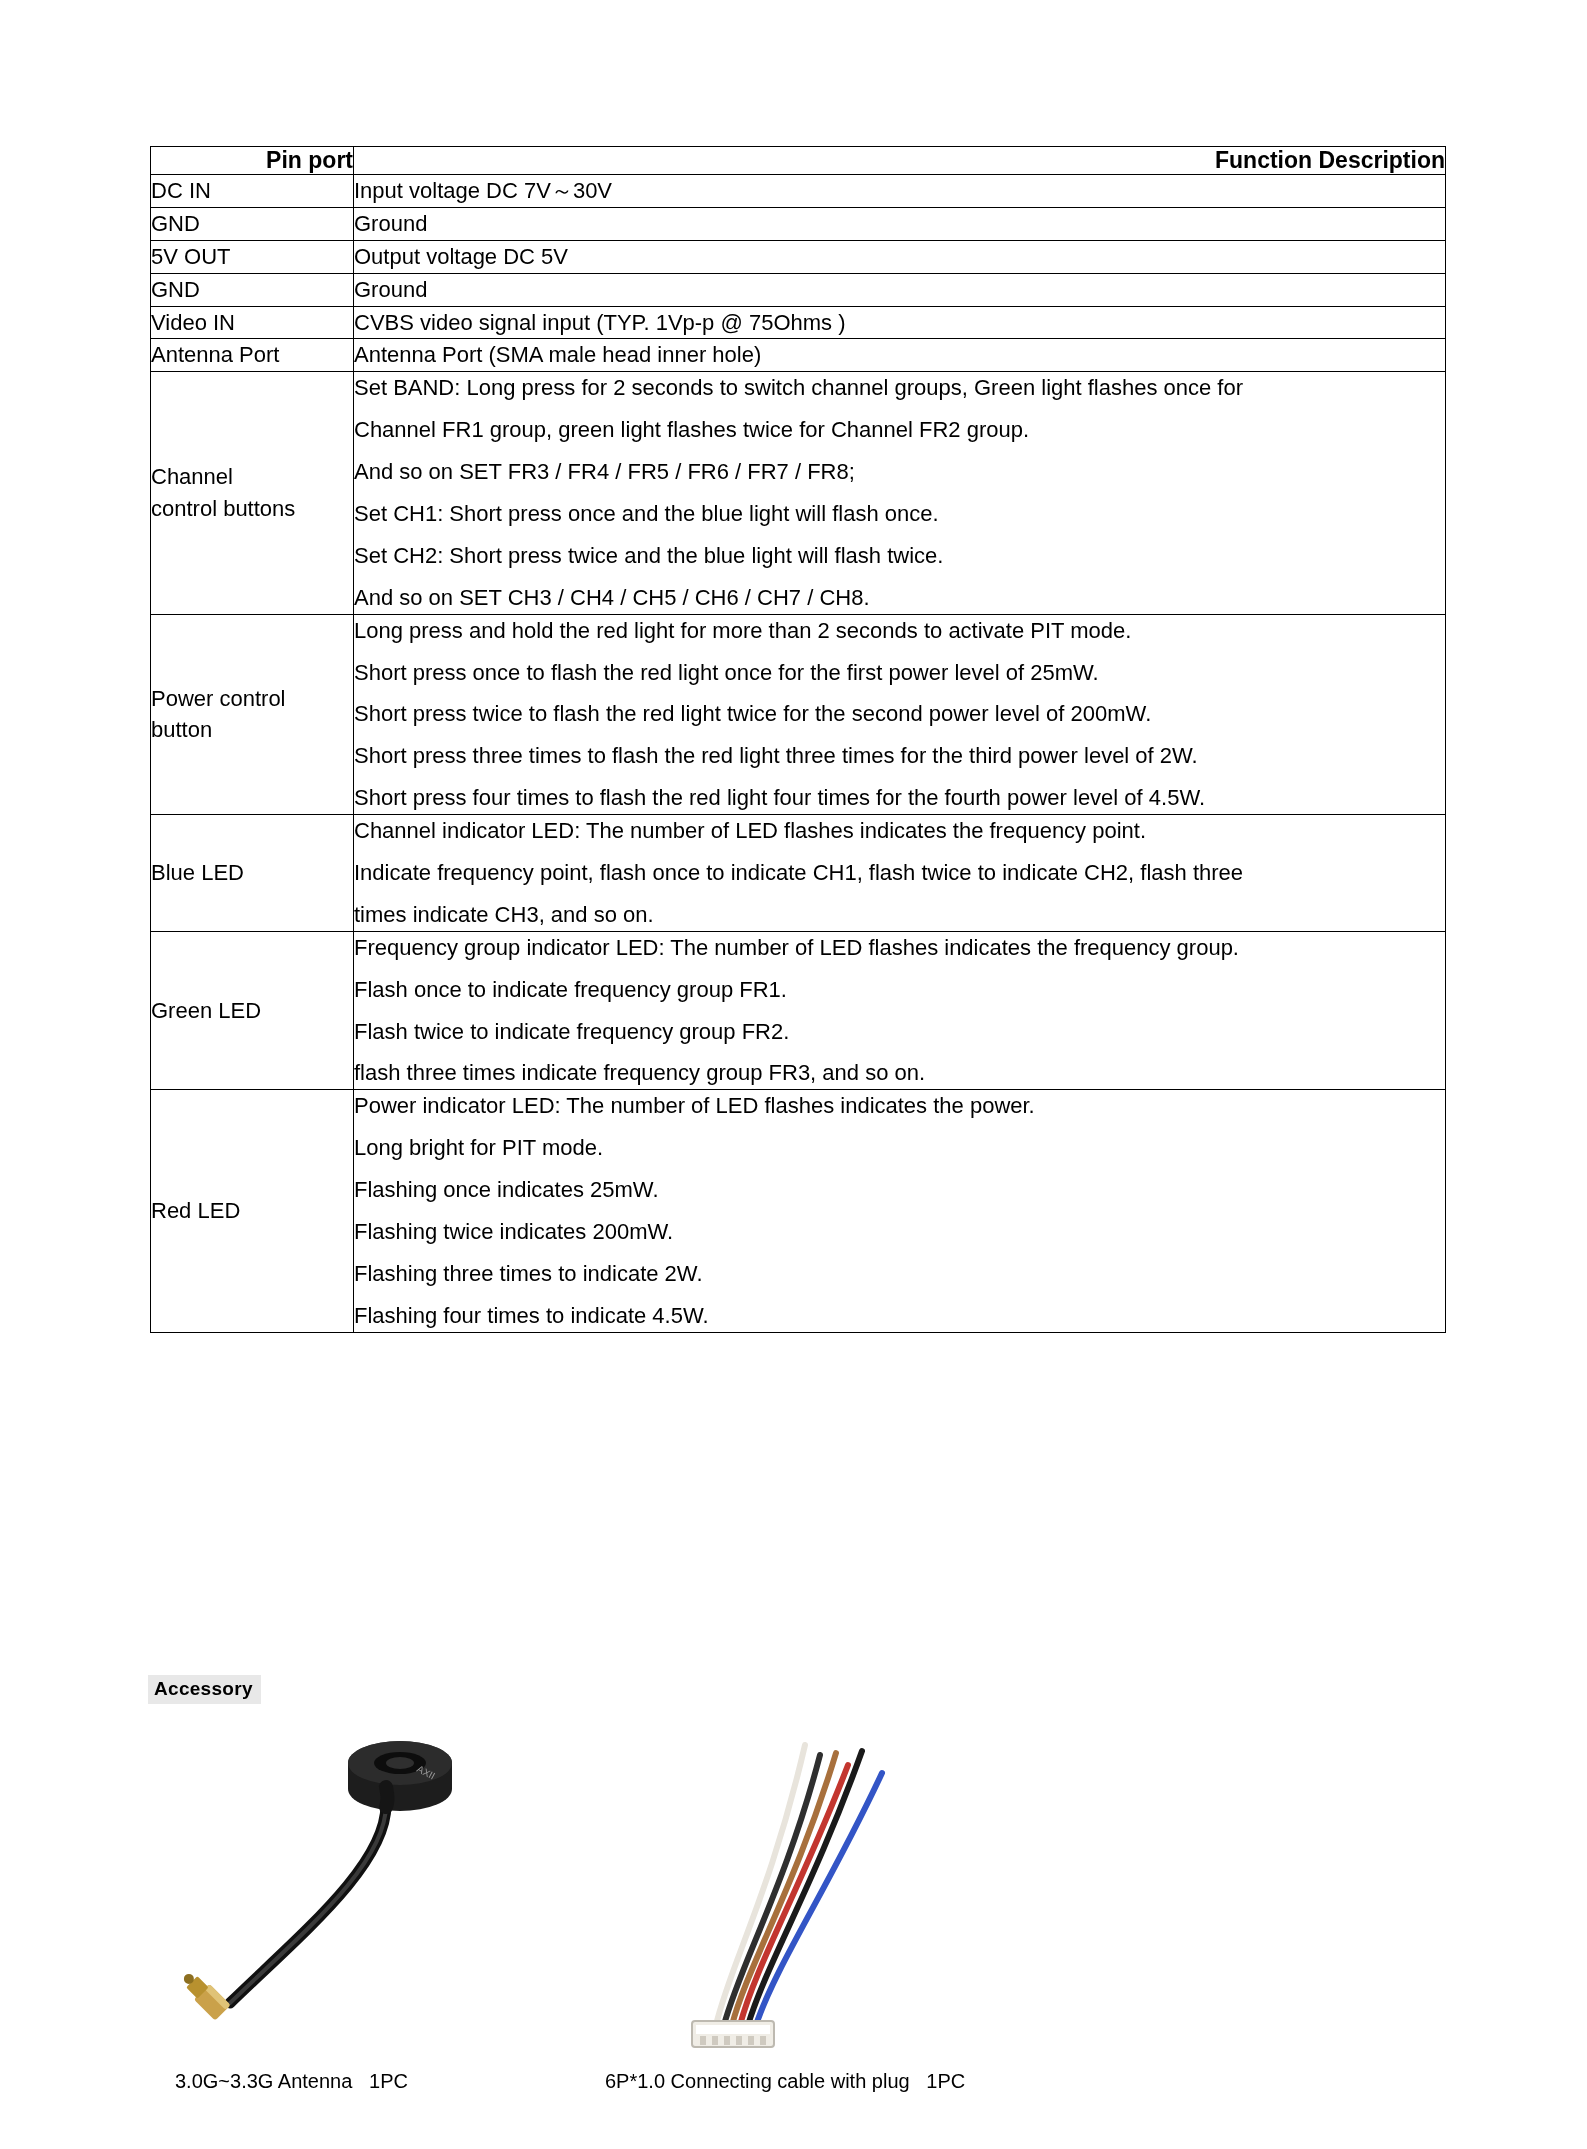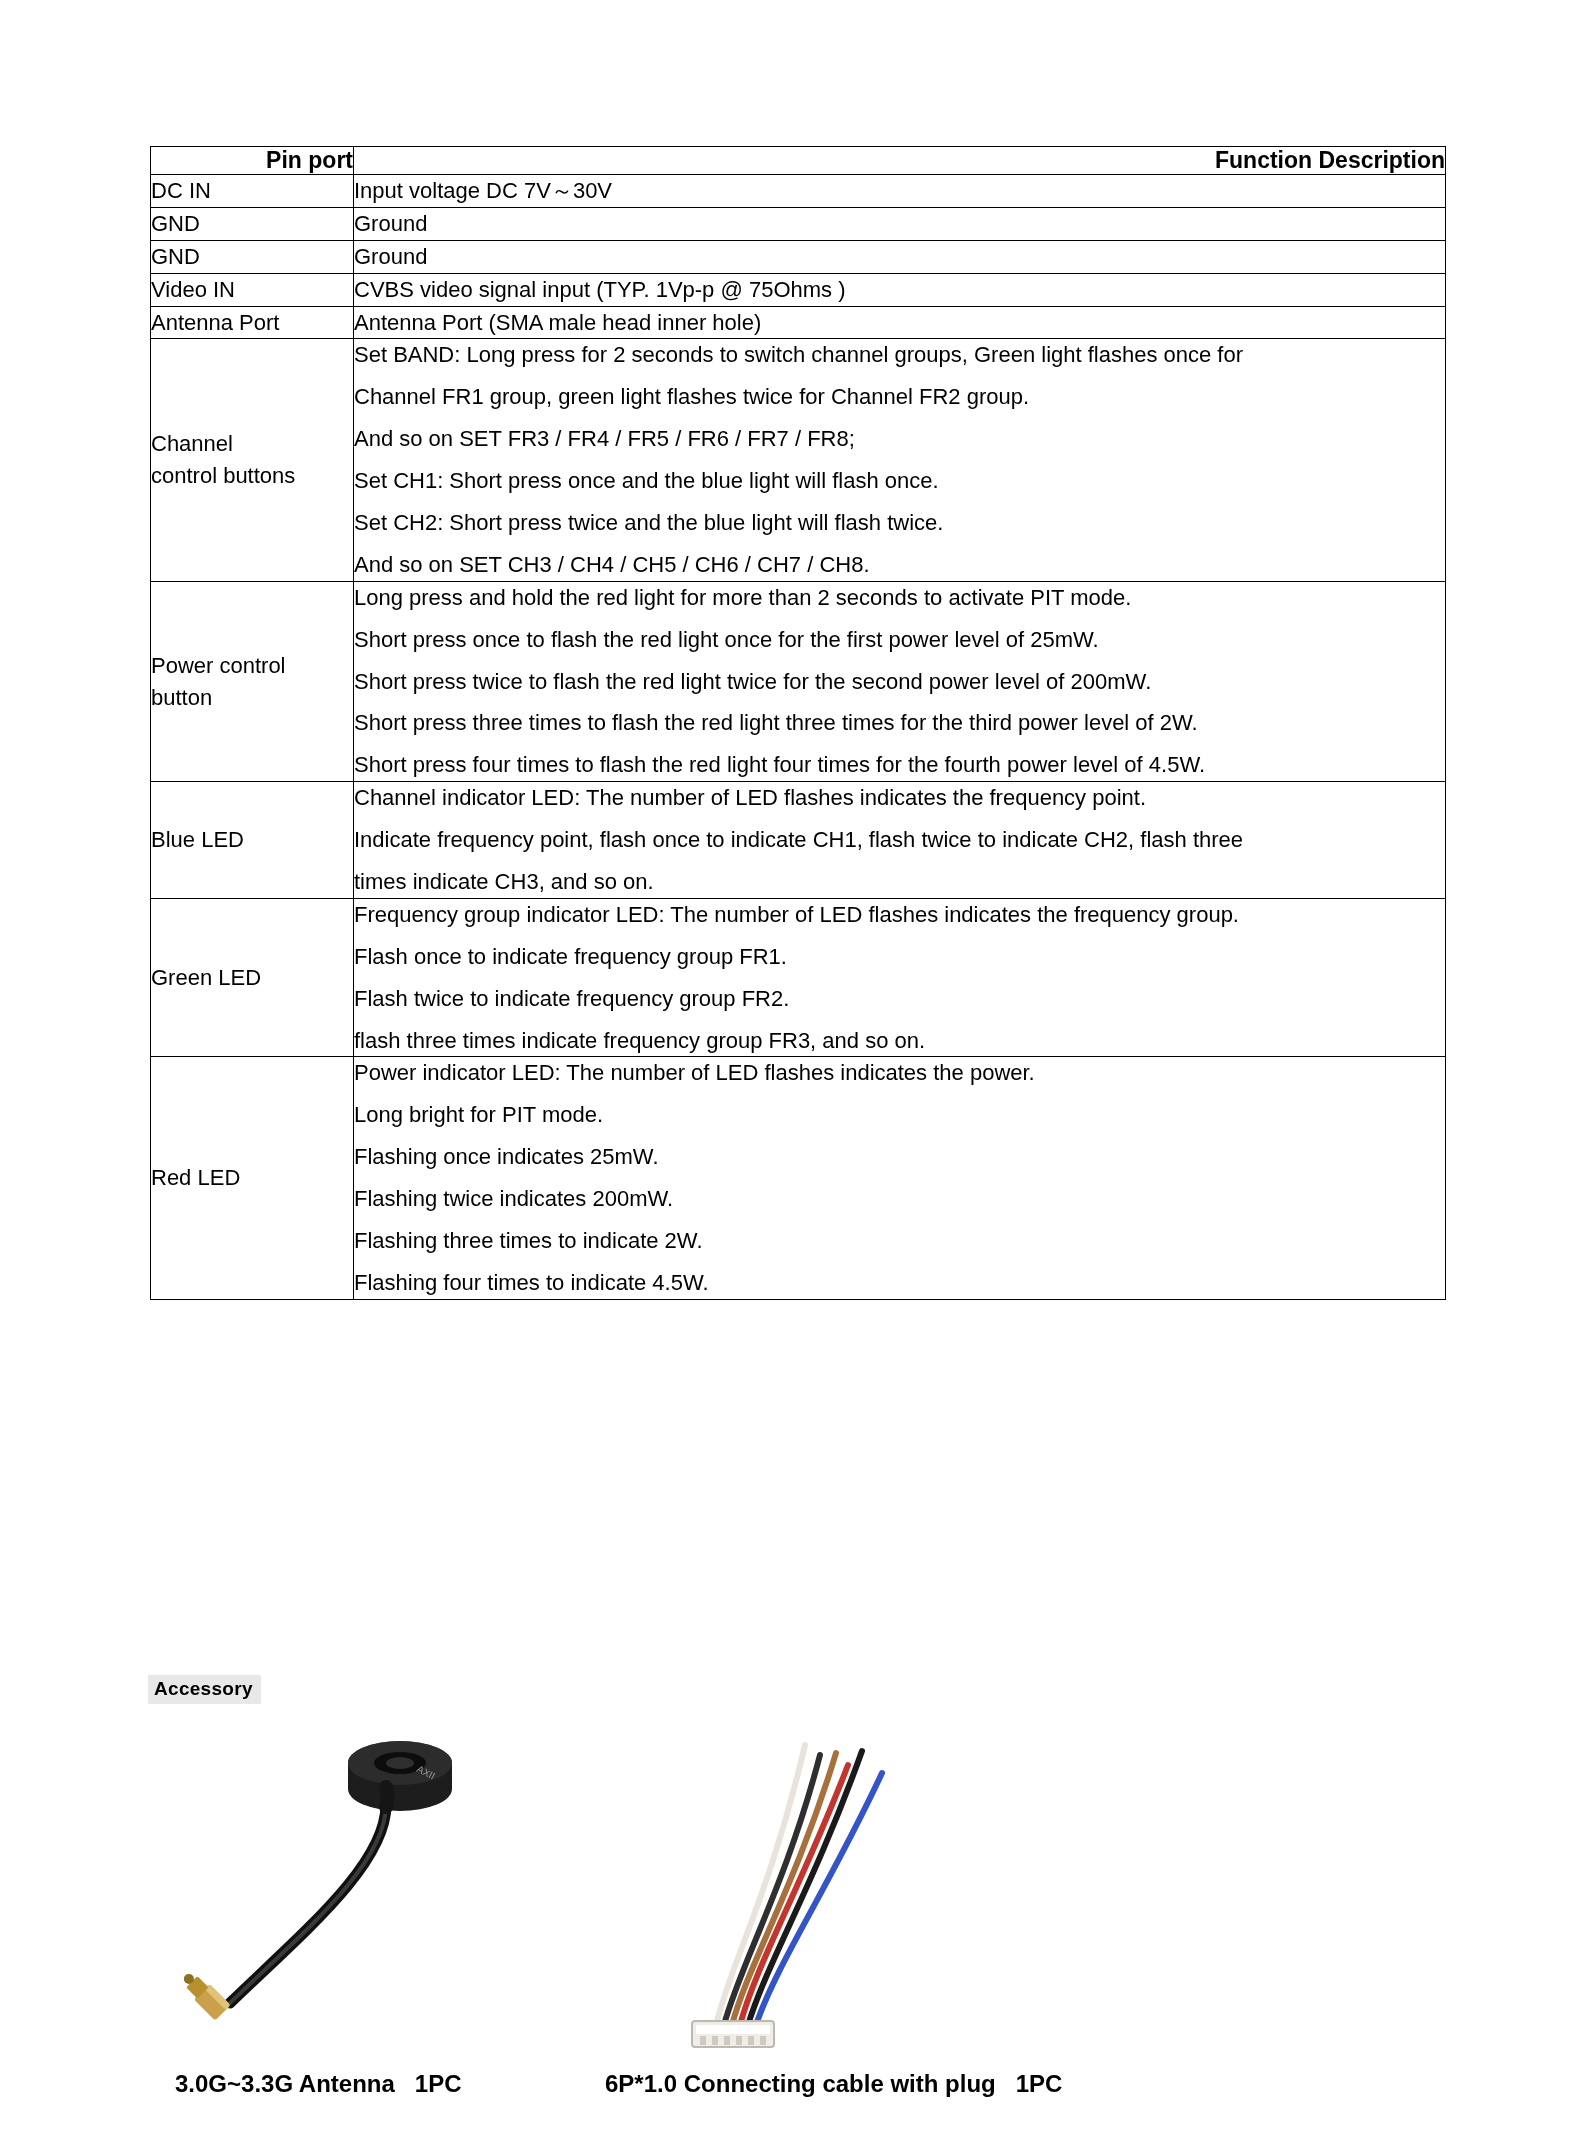--- a/index.html
+++ b/index.html
@@ -77,23 +77,22 @@
   .accessory-area {
     position: absolute;
     left: 150px;
     top: 1725px;
     width: 1295px;
     height: 380px;
   }
 
   .acc-caption {
     position: absolute;
-    font-size: 24px;
+    font-size: 20px;
     white-space: nowrap;
-    font-weight: bold;
   }
   #cap-antenna { left: 25px; top: 345px; }
   #cap-cable { left: 455px; top: 345px; text-align: right; }
 
   .acc-img {
     position: absolute;
   }
   #antenna-img { left: 0px; top: 0px; width: 420px; height: 330px; }
   #cable-img { left: 440px; top: 0px; width: 420px; height: 330px; }
 </style>
@@ -117,20 +116,26 @@
         <tr>
           <td class="pin-cell">DC IN</td>
           <td class="desc-cell">
             <span class="line">Input voltage DC 7V～30V</span>
           </td>
         </tr>
         <tr>
           <td class="pin-cell">GND</td>
           <td class="desc-cell">
             <span class="line">Ground</span>
+          </td>
+        </tr>
+        <tr>
+          <td class="pin-cell">5V OUT</td>
+          <td class="desc-cell">
+            <span class="line">Output voltage DC 5V</span>
           </td>
         </tr>
         <tr>
           <td class="pin-cell">GND</td>
           <td class="desc-cell">
             <span class="line">Ground</span>
           </td>
         </tr>
         <tr>
           <td class="pin-cell">Video IN</td>

